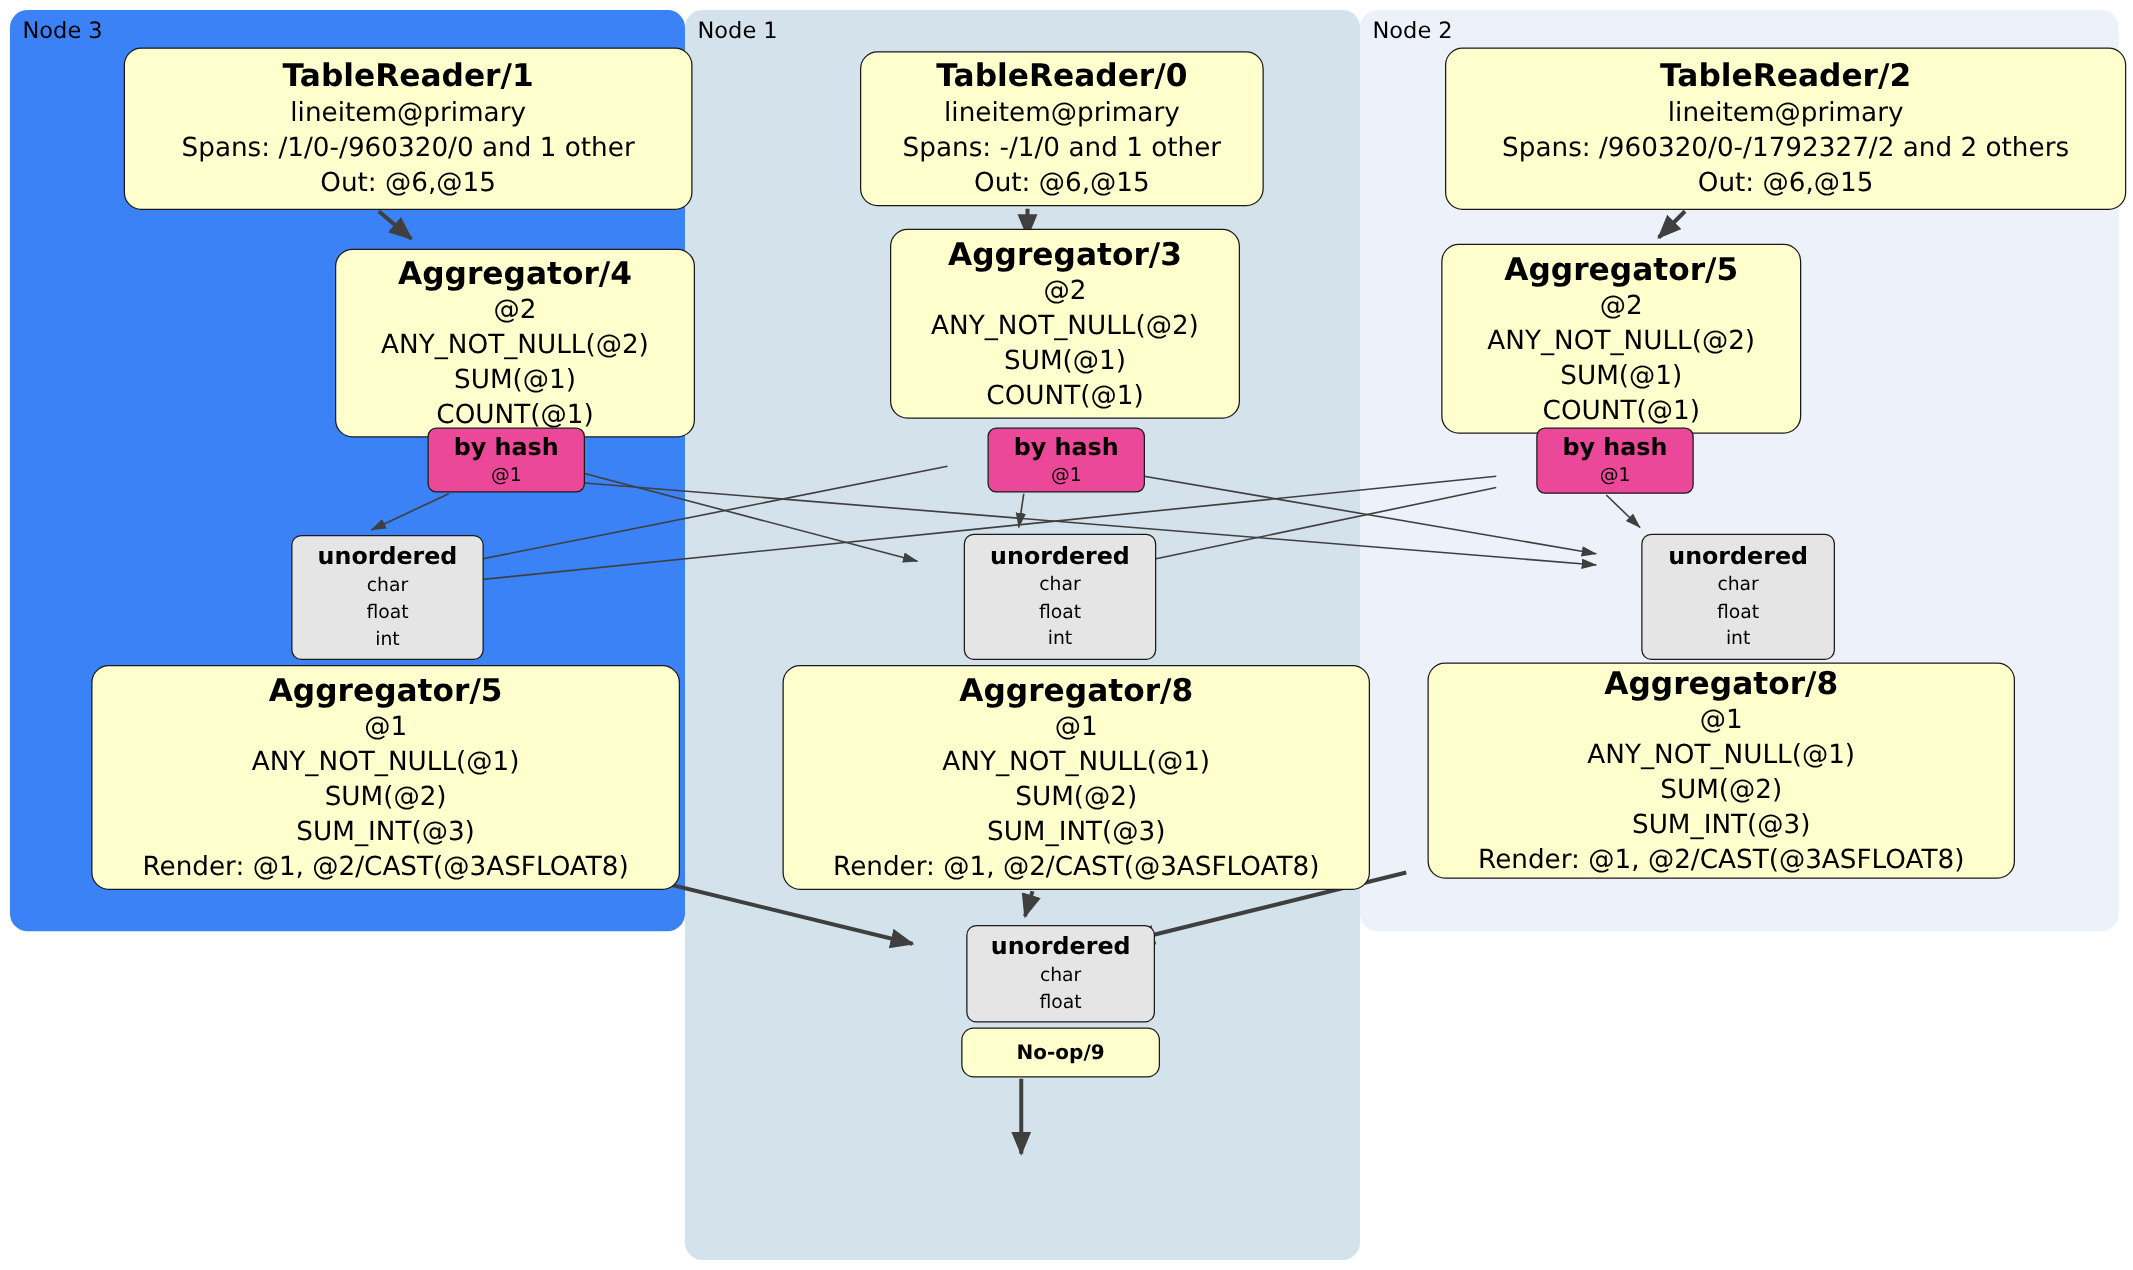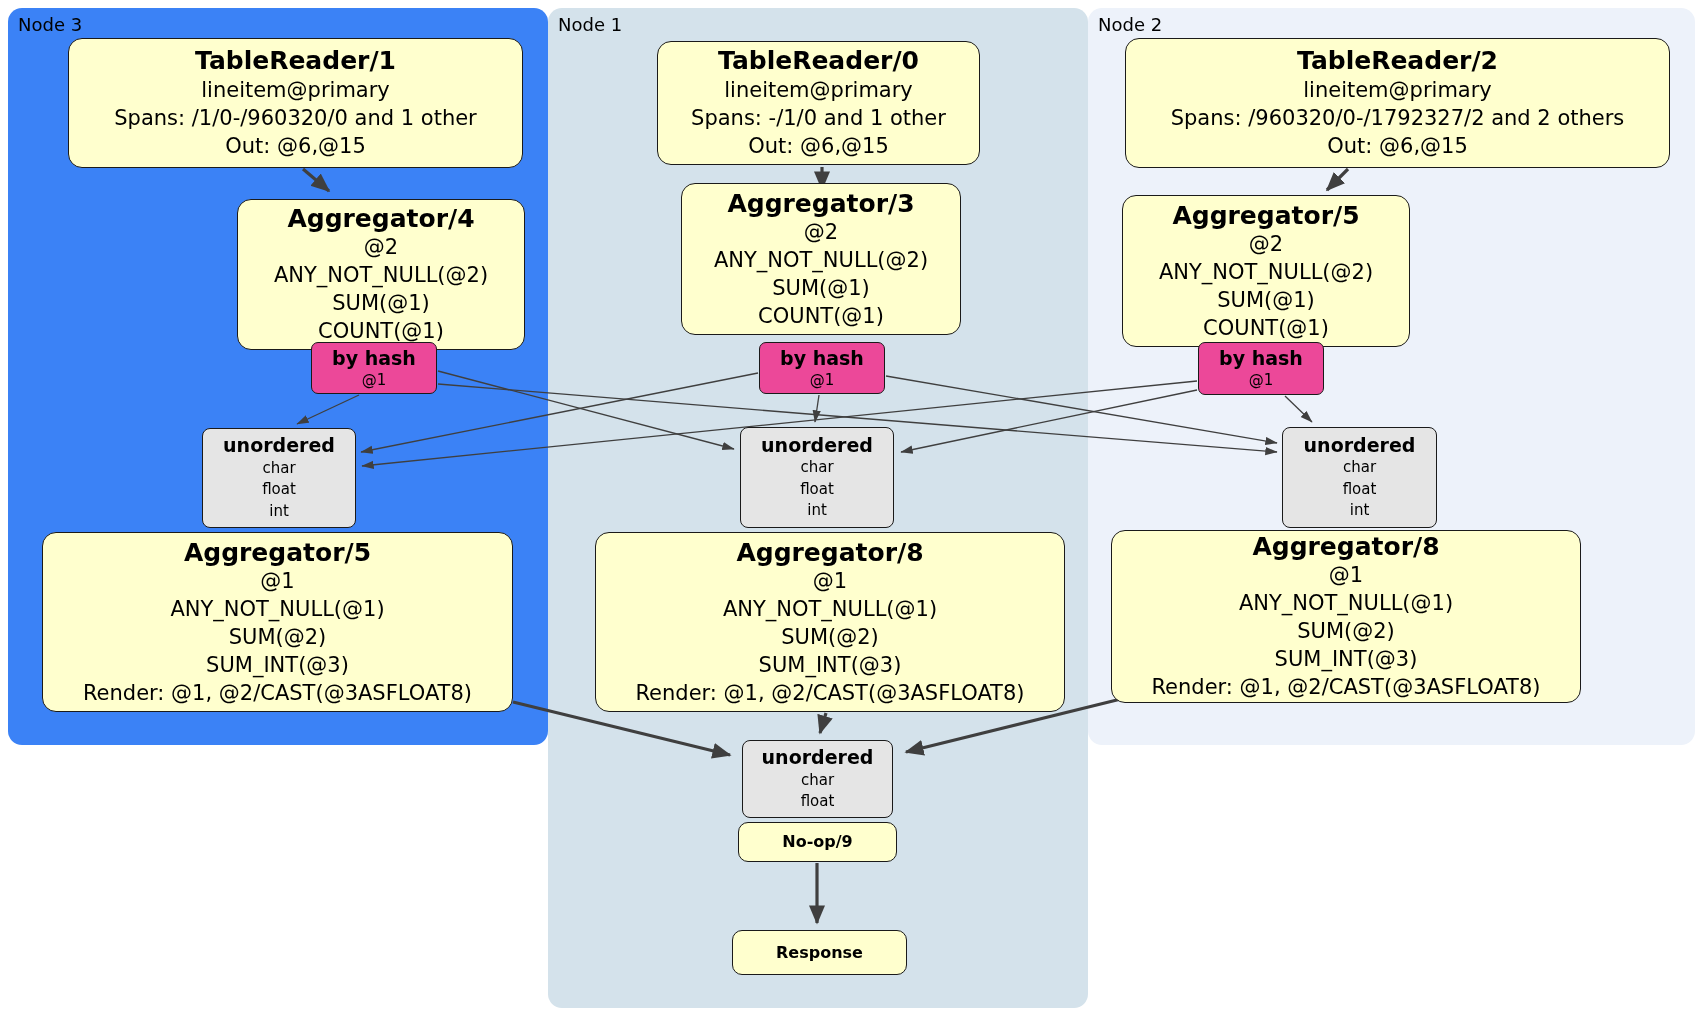--- a/index.html
+++ b/index.html
@@ -9,21 +9,21 @@
   }
   .region { position:absolute; border-radius:14px; }
   .region-label { position:absolute; left:10px; top:6px; font-size:18px; color:#000; }
   .r3 { left:8px;   top:8px; width:540px;  height:737px; background:#3b82f6; }
   .r1 { left:548px; top:8px; width:540px;  height:1000px; background:#d4e2eb; }
   .r2 { left:1088px;top:8px; width:607px;  height:737px; background:#edf2fa; }
   .edges { position:absolute; left:0; top:0; }
   .box {
     position:absolute; background:#ffffce; border:1.6px solid #1a1a1a; border-radius:14px;
     display:flex; flex-direction:column; justify-content:center; align-items:center;
-    text-align:center; font-size:21px; line-height:1.33; box-sizing:border-box;
+    text-align:center; font-size:21px; line-height:1.33; box-sizing:border-box;margin-left:31px;
   }
   .box .title { font-weight:bold; font-size:25px; line-height:1.25; }
   .router {
     background:#ec4899; border-radius:7px; font-size:15px; line-height:1.25; z-index:3;
   }
   .router .title { font-size:19px; }
   .stream {
     background:#e5e5e5; border-radius:8px; font-size:15px; line-height:1.42; z-index:3;align-items:center;
   }
   .stream .title { font-size:19px; }
@@ -140,23 +140,20 @@
     <div>Render: @1, @2/CAST(@3ASFLOAT8)</div>
   </div>
   <div class="box stream" style="left:742px;top:740px;width:151px;height:78px">
     <div class="title">unordered</div>
     <div>char</div>
     <div>float</div>
   </div>
   <div class="box mini" style="left:738px;top:822px;width:159px;height:40px">
     <div class="title">No-op/9</div>
   </div>
-  <div class="box mini" style="left:732px;top:930px;width:175px;height:45px">
-    <div class="title">Response</div>
-  </div>
 
   <div class="box" style="left:1125px;top:38px;width:545px;height:130px">
     <div class="title">TableReader/2</div>
     <div>lineitem@primary</div>
     <div>Spans: /960320/0-/1792327/2 and 2 others</div>
     <div>Out: @6,@15</div>
   </div>
   <div class="box" style="left:1122px;top:195px;width:288px;height:152px">
     <div class="title">Aggregator/5</div>
     <div>@2</div>

